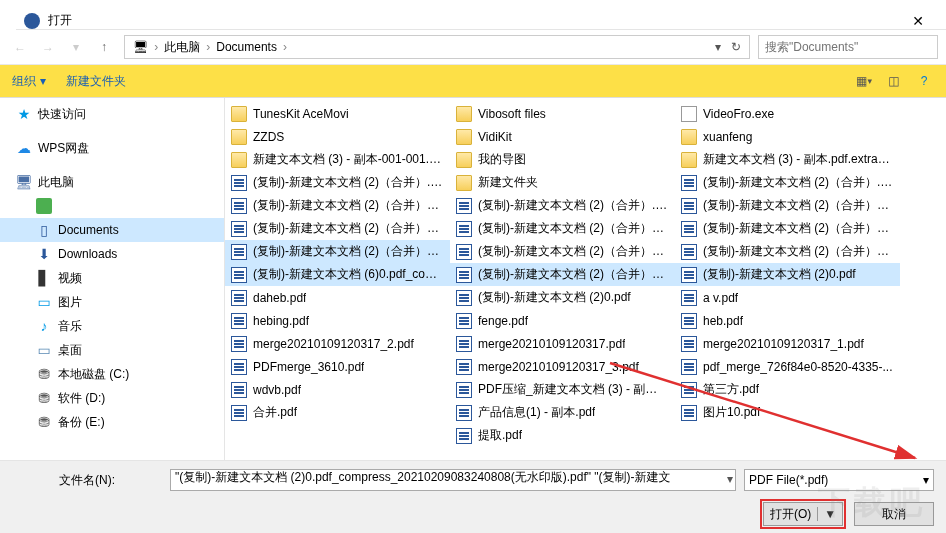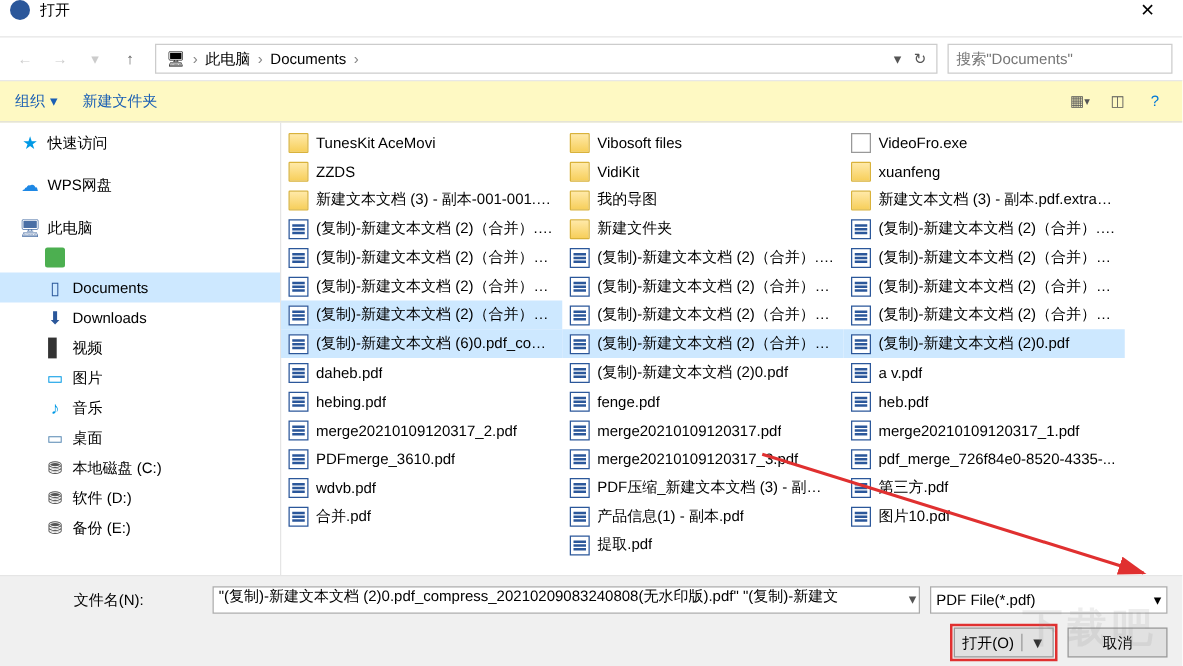--- a/index.html
+++ b/index.html
@@ -1,34 +1,34 @@
 <!DOCTYPE html>
 <html><head>
 <meta charset="utf-8">
 <style>
 * { margin: 0; padding: 0; box-sizing: border-box; font-family: "Microsoft YaHei", "Segoe UI", sans-serif; font-size: 12px; }
 body { background: #fff; width: 946px; height: 533px; overflow: hidden; position: relative; }
 
-.titlebar { height: 30px; display: flex; align-items: flex-start; padding: 0 8px; border-bottom: 1px solid #e5e5e5; }
+.titlebar { height: 30px; display: flex; align-items: flex-end; padding: 0 8px; border-bottom: 1px solid #e5e5e5; margin-left: 16px; }
 .titlebar .app-icon { width: 16px; height: 16px; background: #2b579a; border-radius: 50%; margin-right: 8px; }
 .titlebar .title { flex: 1; }
 .titlebar .close { width: 40px; text-align: center; font-size: 14px; cursor: pointer; }
 
 .navbar { height: 34px; display: flex; align-items: center; padding: 0 8px; gap: 4px; }
 .nav-btn { width: 24px; height: 24px; display: flex; align-items: center; justify-content: center; color: #666; cursor: pointer; }
 .nav-btn.disabled { color: #ccc; }
 .path-box { flex: 1; height: 24px; border: 1px solid #ccc; display: flex; align-items: center; padding: 0 4px; margin: 0 4px; background: #fff; }
 .path-seg { padding: 0 4px; cursor: pointer; }
 .path-sep { color: #888; padding: 0 2px; }
 .path-dd { margin-left: auto; display: flex; }
 .path-dd span { width: 18px; text-align: center; color: #555; cursor: pointer; }
 .search-box { width: 180px; height: 24px; border: 1px solid #ccc; display: flex; align-items: center; padding: 0 6px; color: #888; }
 .search-box input { border: none; outline: none; flex: 1; color: #888; }
 
-.toolbar { height: 34px; display: flex; align-items: center; padding: 0 12px; gap: 20px; border-top: 1px solid #e8e8e8; border-bottom: 1px solid #ddd; background: #fef9c3; }
+.toolbar { height: 34px; display: flex; align-items: center; padding: 0 12px; gap: 20px; border-top: 1px solid #e8e8e8; border-bottom: 1px solid #ddd; background: #fde047; }
 .toolbar .tb-item { color: #1a5fb4; cursor: pointer; display: flex; align-items: center; gap: 4px; }
 .toolbar .tb-right { margin-left: auto; display: flex; gap: 10px; color: #555; }
 .icon-btn { width: 20px; height: 20px; display: flex; align-items: center; justify-content: center; cursor: pointer; }
 
 .main { display: flex; height: 362px; }
 .sidebar { width: 225px; border-right: 1px solid #e5e5e5; overflow-y: auto; padding: 4px 0; }
 .side-item { height: 24px; display: flex; align-items: center; padding-left: 16px; gap: 6px; cursor: pointer; }
 .side-item.child { padding-left: 36px; }
 .side-item.selected { background: #cde8ff; }
 .side-item .ico { width: 16px; height: 16px; display: inline-flex; align-items: center; justify-content: center; font-size: 14px; }

